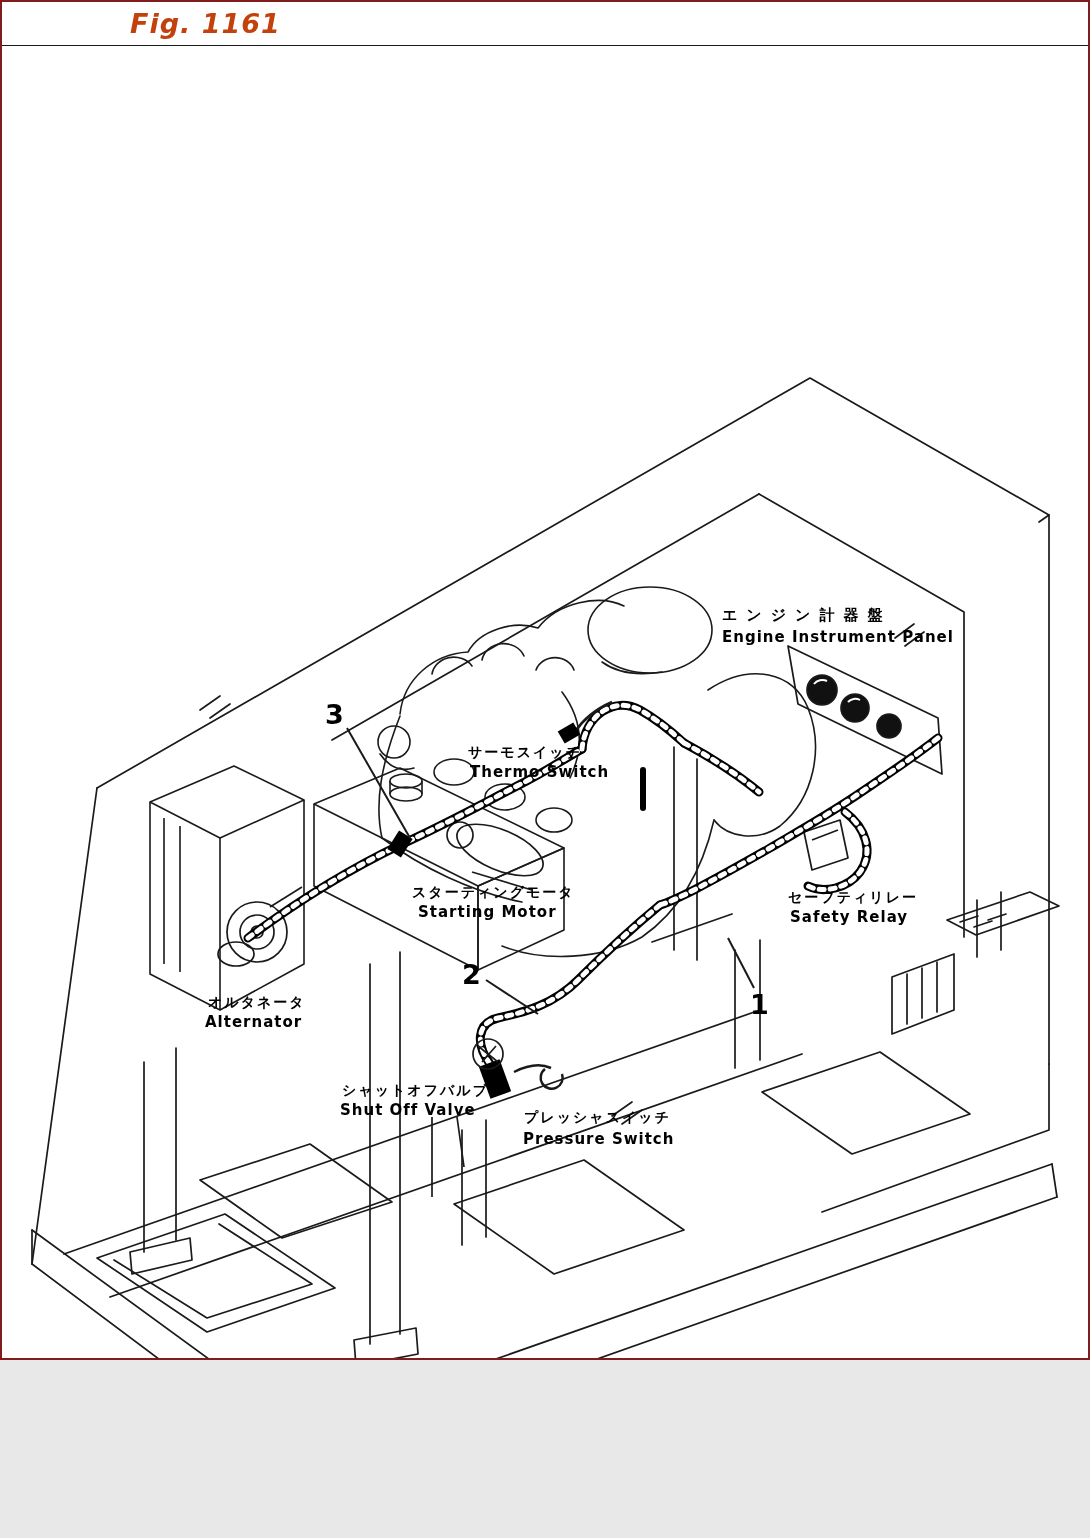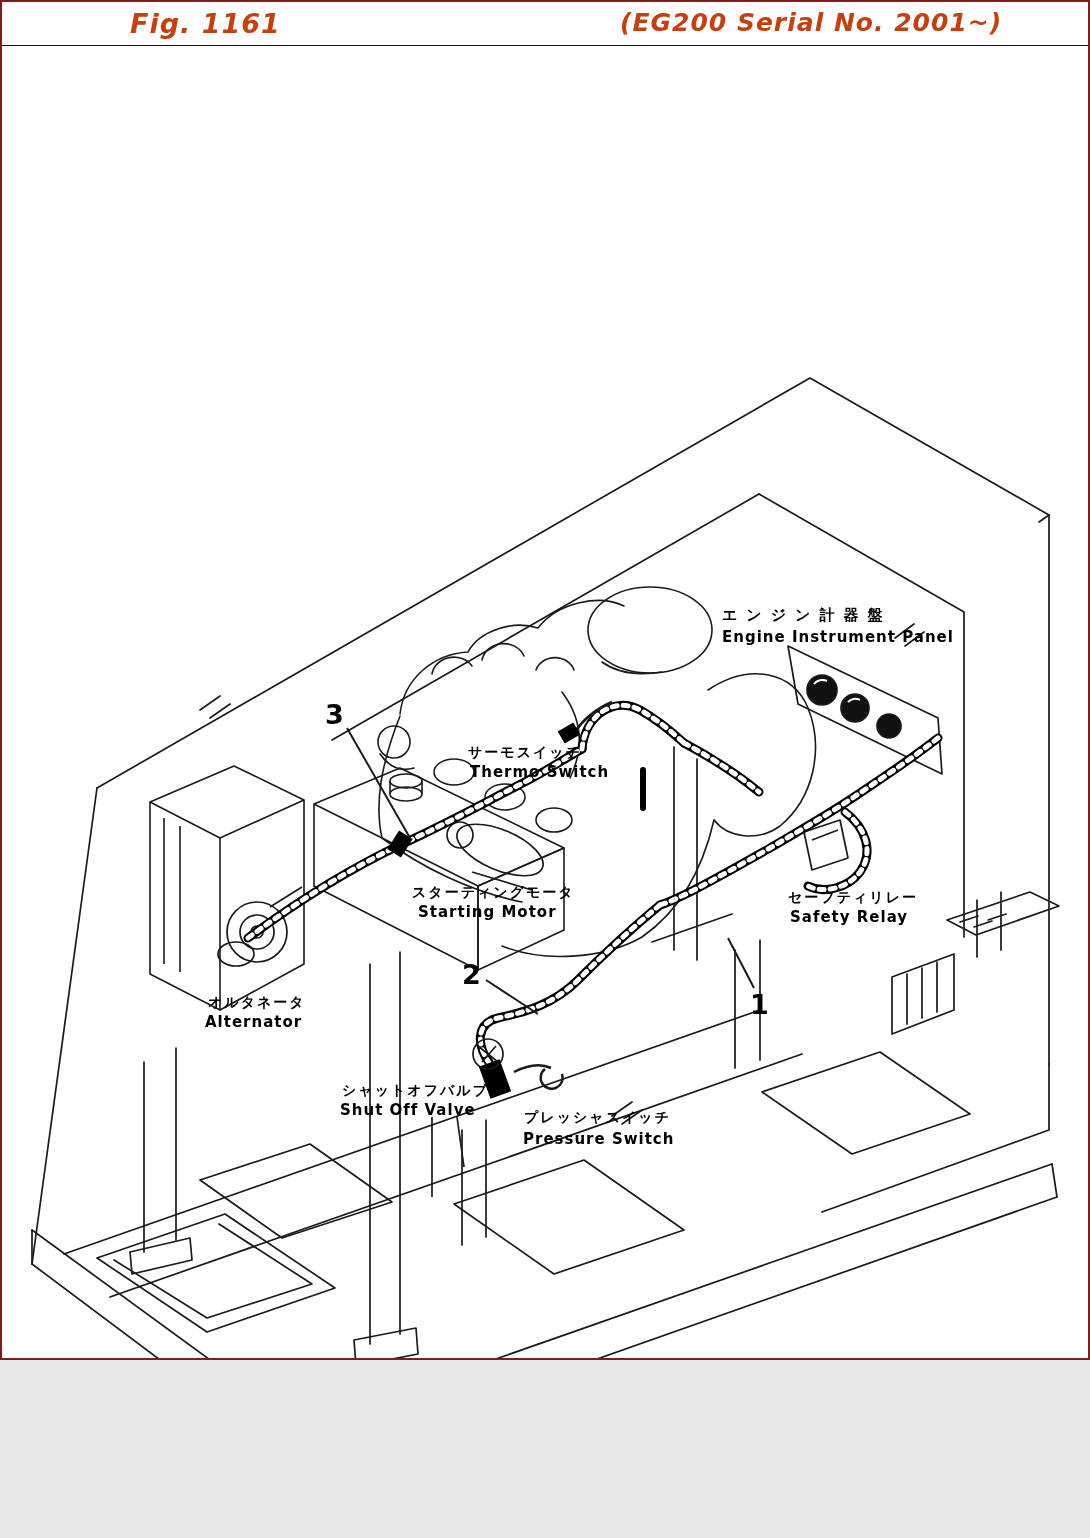--- a/index.html
+++ b/index.html
@@ -40,21 +40,20 @@
   .lbl-jp-wide{font-size:15px;font-weight:bold;letter-spacing:9px;}
   .callout{font-size:27px;font-weight:bold;}
 </style>
 </head>
 <body>
 
 <div class="page">
 
   <div class="titlebar">
     <span class="fig">Fig. 1161</span>
-    <span class="ser">(EG200 Serial No. 2001~)</span>
   </div>
 
   <svg width="1090" height="1538" viewBox="0 0 1090 1538">
 
     <g stroke="#1a1a1a" stroke-width="1.7" fill="none" stroke-linejoin="round" stroke-linecap="round">
       <path d="M95,786 L808,376 L1047,513 L1047,1062"></path>
       <path d="M95,786 L30,1262"></path>
       <path d="M757,492 L330,738"></path>
       <path d="M757,492 L962,610 L962,935"></path>
       <path d="M1047,513 L1037,520"></path>

